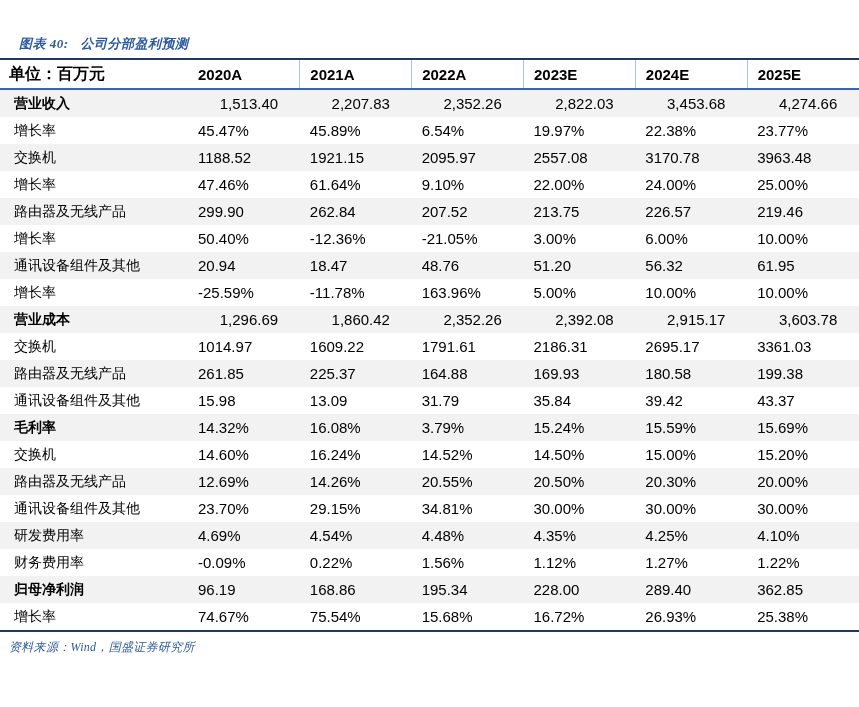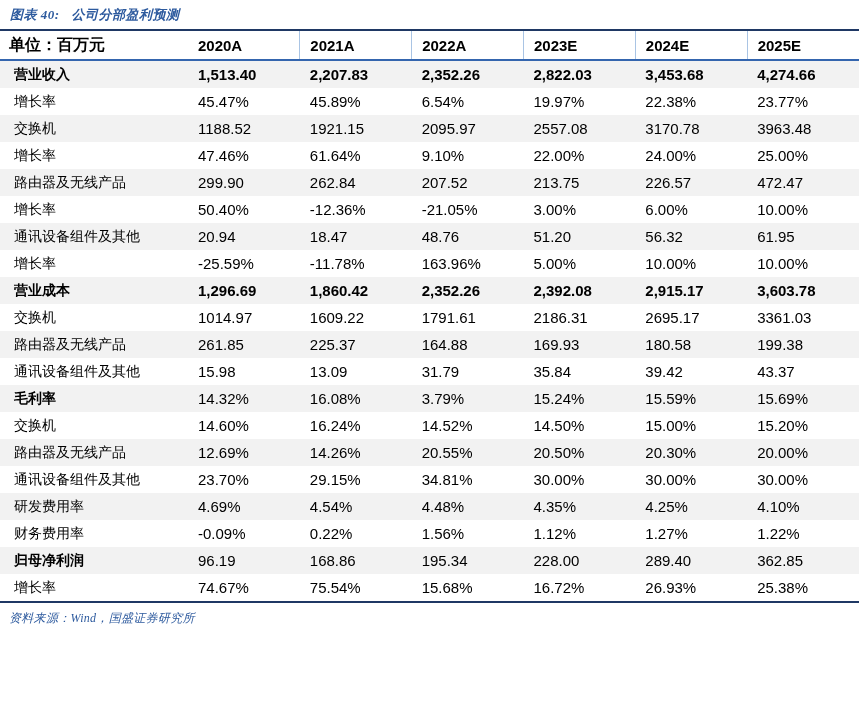--- a/index.html
+++ b/index.html
@@ -17,22 +17,23 @@
     height: 707px;
     box-sizing: border-box;
     position: relative;
   }
   .figure-title {
     color: #2D5A9E;
     font-family: "Liberation Serif", serif;
     font-style: italic;
     font-weight: bold;
     font-size: 13px;
-    padding: 6px 0 5px 10px;
+    padding: 6px 0 5px 19px;
     letter-spacing: 0.5px;
+    margin-top: 29px;
   }
   .figure-title .fig-label { margin-right: 12px; }
 
   table.forecast {
     width: 859px;
     border-collapse: collapse;
     table-layout: fixed;
     border-top: 2px solid #1F3864;
     border-bottom: 2px solid #1F3864;
   }
@@ -63,21 +64,21 @@
     white-space: nowrap;
     vertical-align: middle;
   }
   tbody td.row-label {
     font-family: "Liberation Serif", serif;
     font-size: 14px;
     padding-left: 14px;
   }
   tbody tr:nth-child(odd) { background: #F2F2F2; }
   tr.bold-row td.row-label { font-weight: bold; }
-  tr.bold-values td.num { font-weight: bold; }
+  tr.bold-values td.num { font-weight: normal; text-align: center; }
 
   .source-note {
     color: #2D5A9E;
     font-family: "Liberation Serif", serif;
     font-style: italic;
     font-size: 12px;
     padding: 7px 0 16px 9px;
     letter-spacing: 0.3px;
   }
 </style>
@@ -148,21 +149,21 @@
           <td class="num">24.00%</td>
           <td class="num">25.00%</td>
         </tr>
         <tr>
           <td class="row-label">路由器及无线产品</td>
           <td class="num">299.90</td>
           <td class="num">262.84</td>
           <td class="num">207.52</td>
           <td class="num">213.75</td>
           <td class="num">226.57</td>
-          <td class="num">472.47</td>
+          <td class="num">219.46</td>
         </tr>
         <tr>
           <td class="row-label">增长率</td>
           <td class="num">50.40%</td>
           <td class="num">-12.36%</td>
           <td class="num">-21.05%</td>
           <td class="num">3.00%</td>
           <td class="num">6.00%</td>
           <td class="num">10.00%</td>
         </tr>

